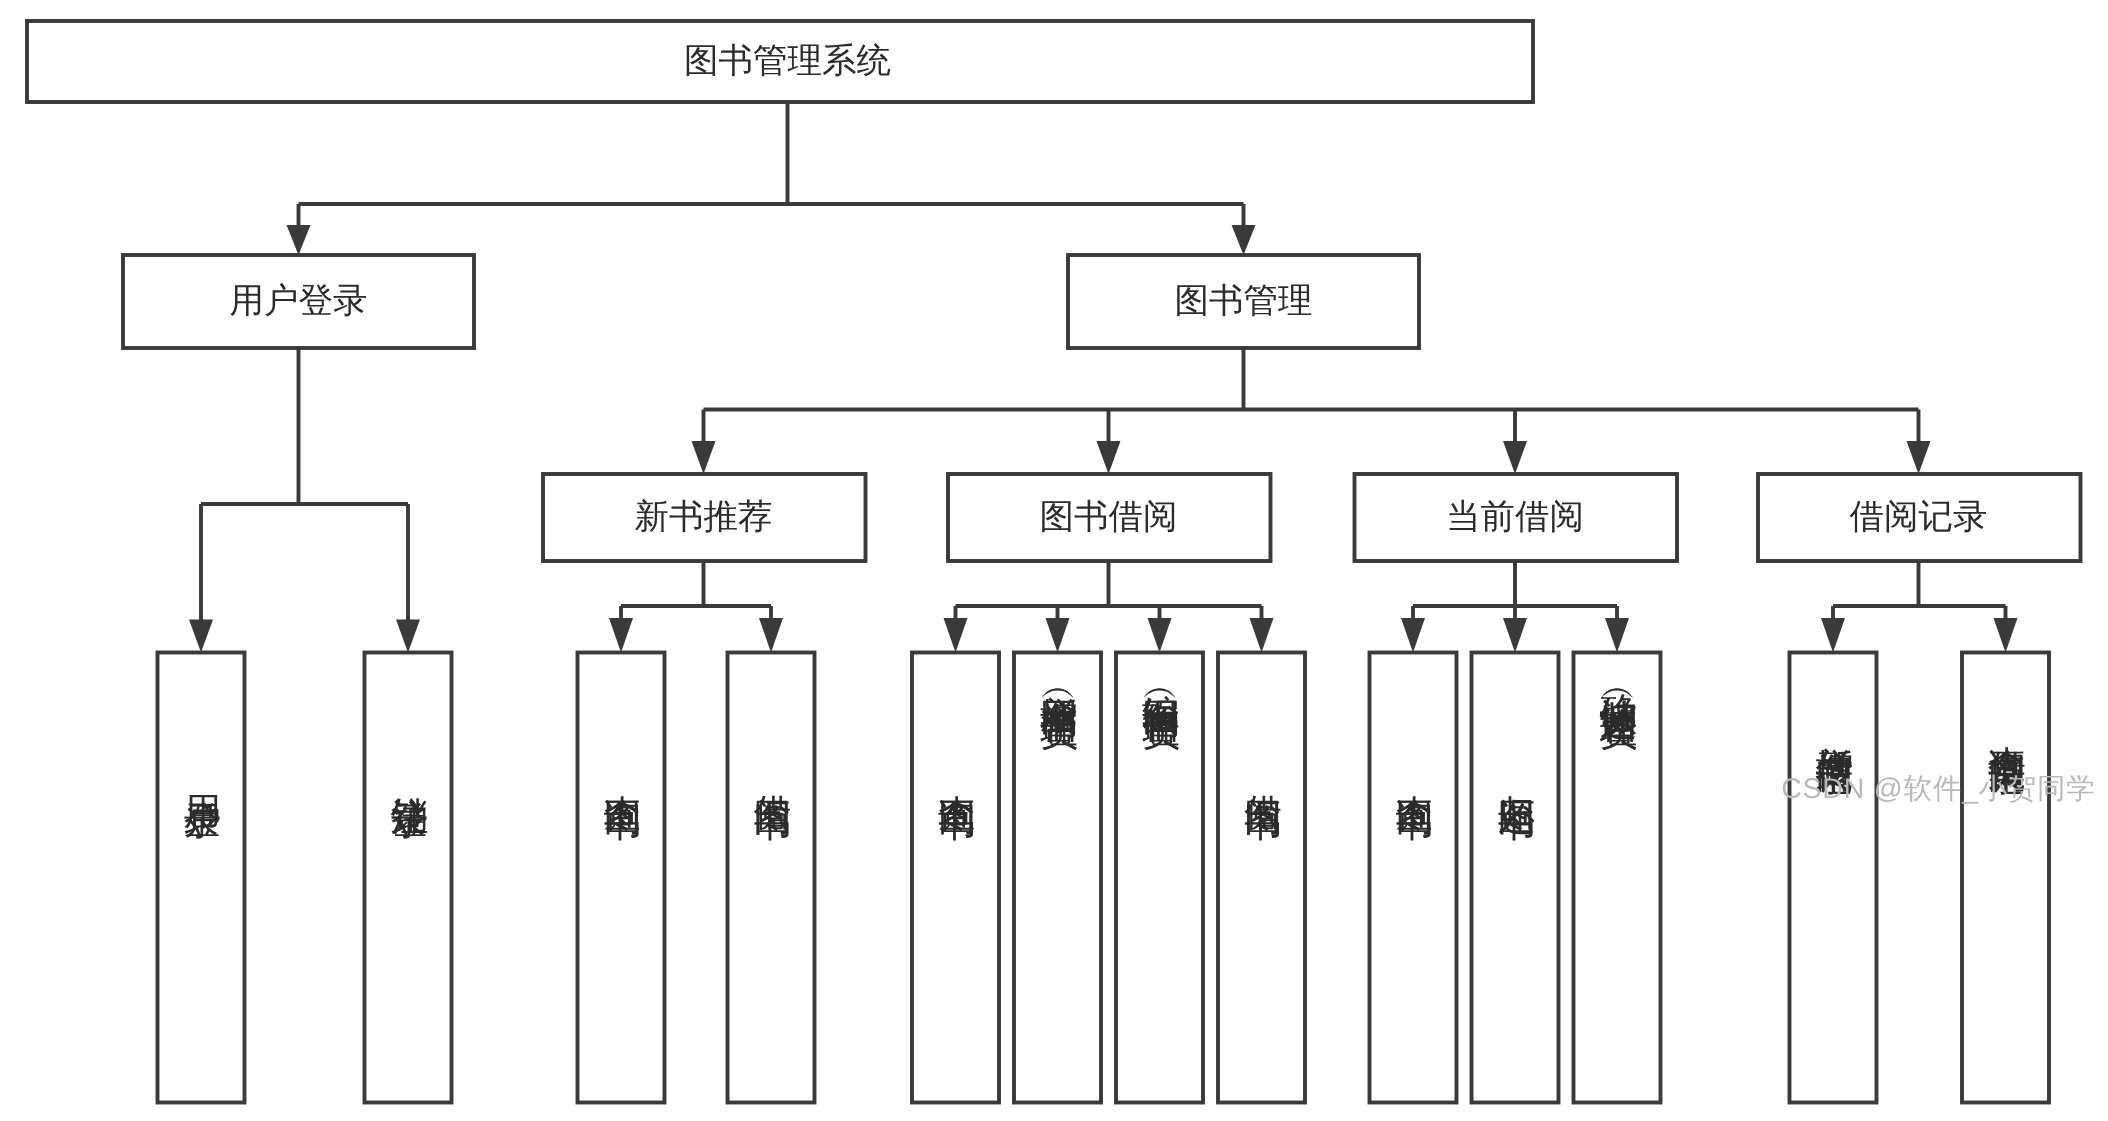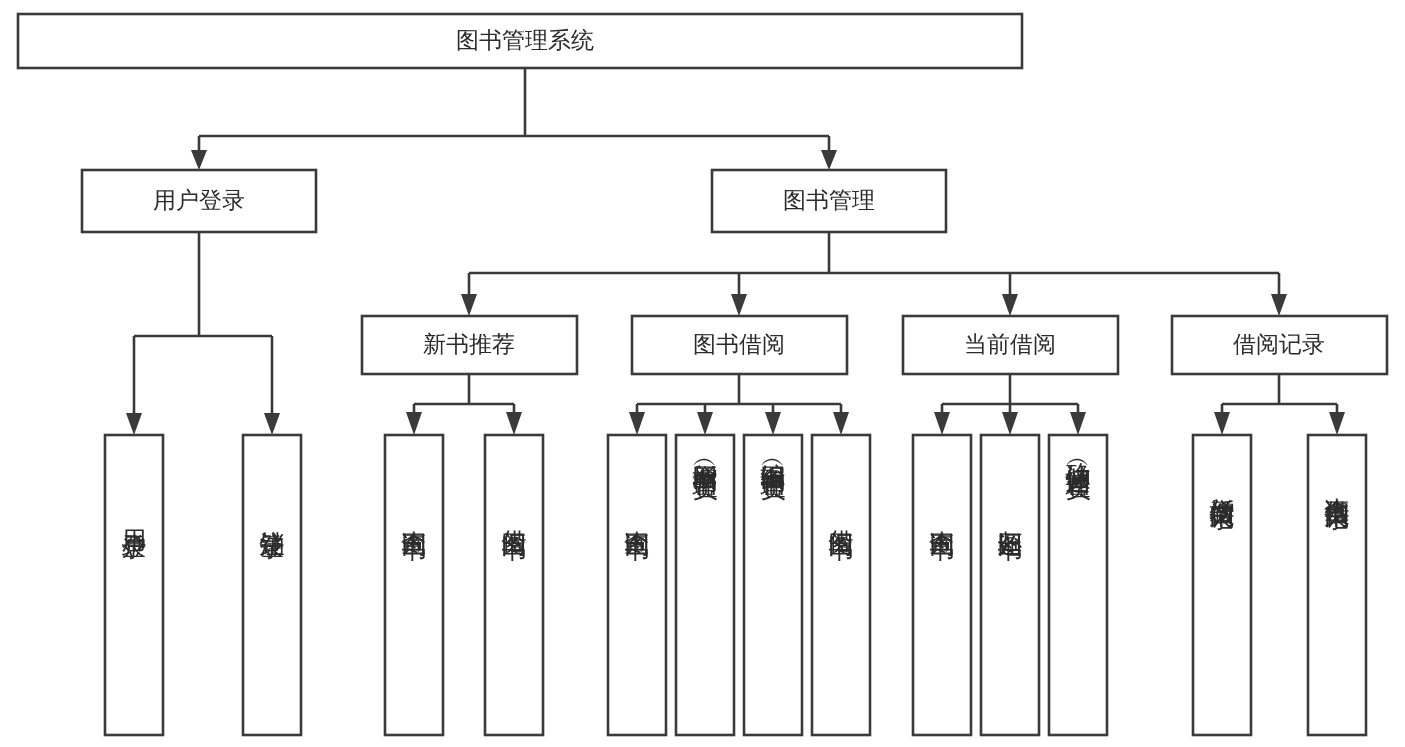--- a/index.html
+++ b/index.html
@@ -256,14 +256,15 @@
   </div>
 
   <div class="leaf-label-wrap" style="left:1193px; top:435px; width:58px; height:300px;">
     <span class="leaf-label" style="margin-top:42px;">新增借阅记录</span>
   </div>
 
   <div class="leaf-label-wrap" style="left:1308px; top:435px; width:58px; height:300px;">
     <span class="leaf-label" style="margin-top:42px;">查询借阅记录</span>
   </div>
 
+  <div class="watermark">CSDN @软件_小贺同学</div>
 
 </div>
 
 </body></html>

